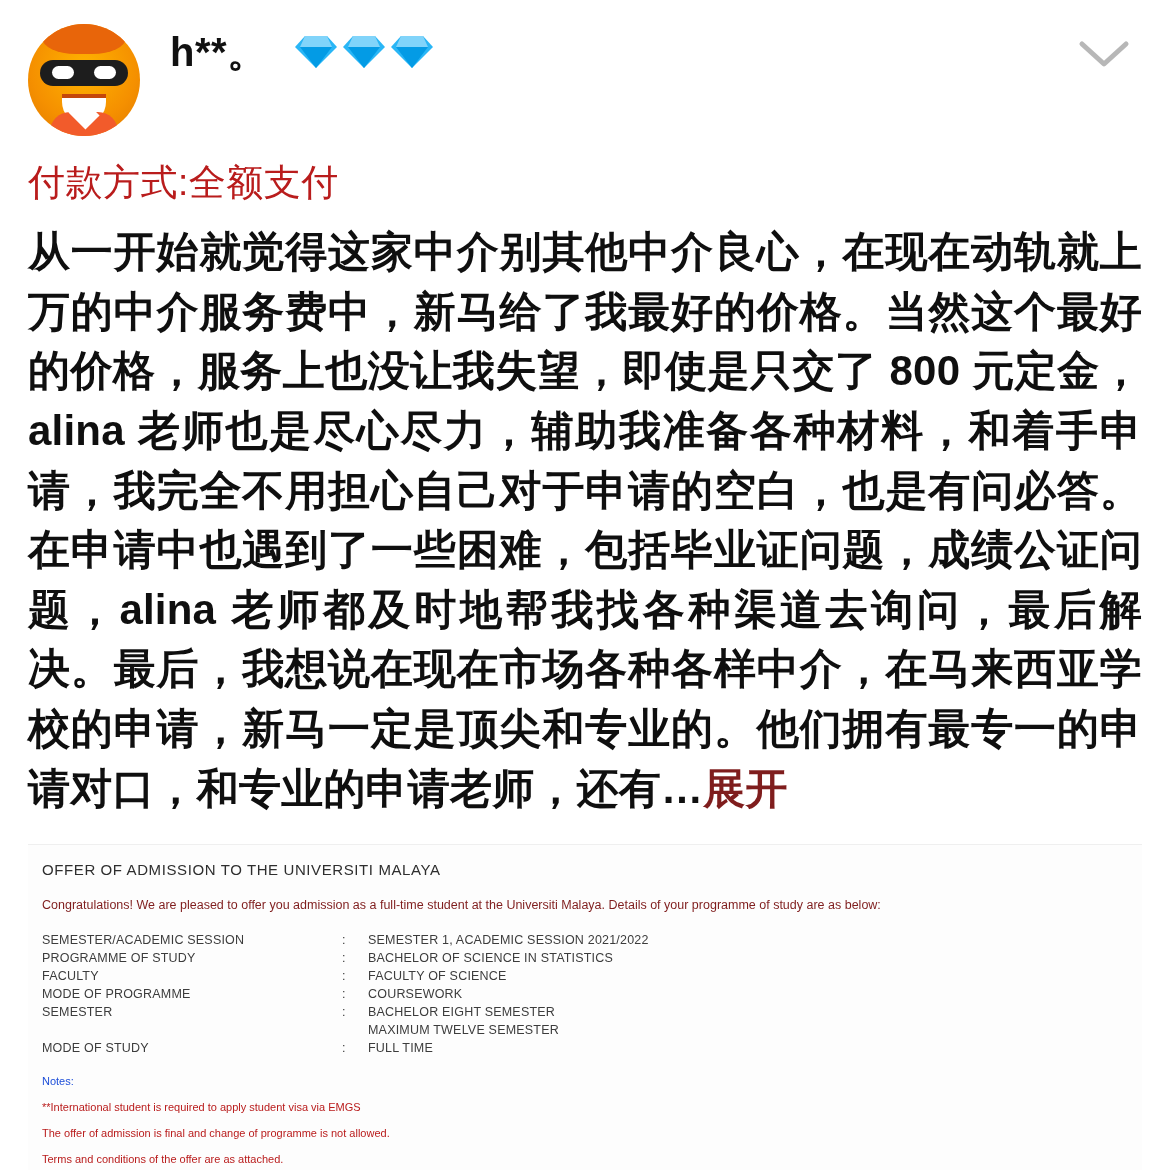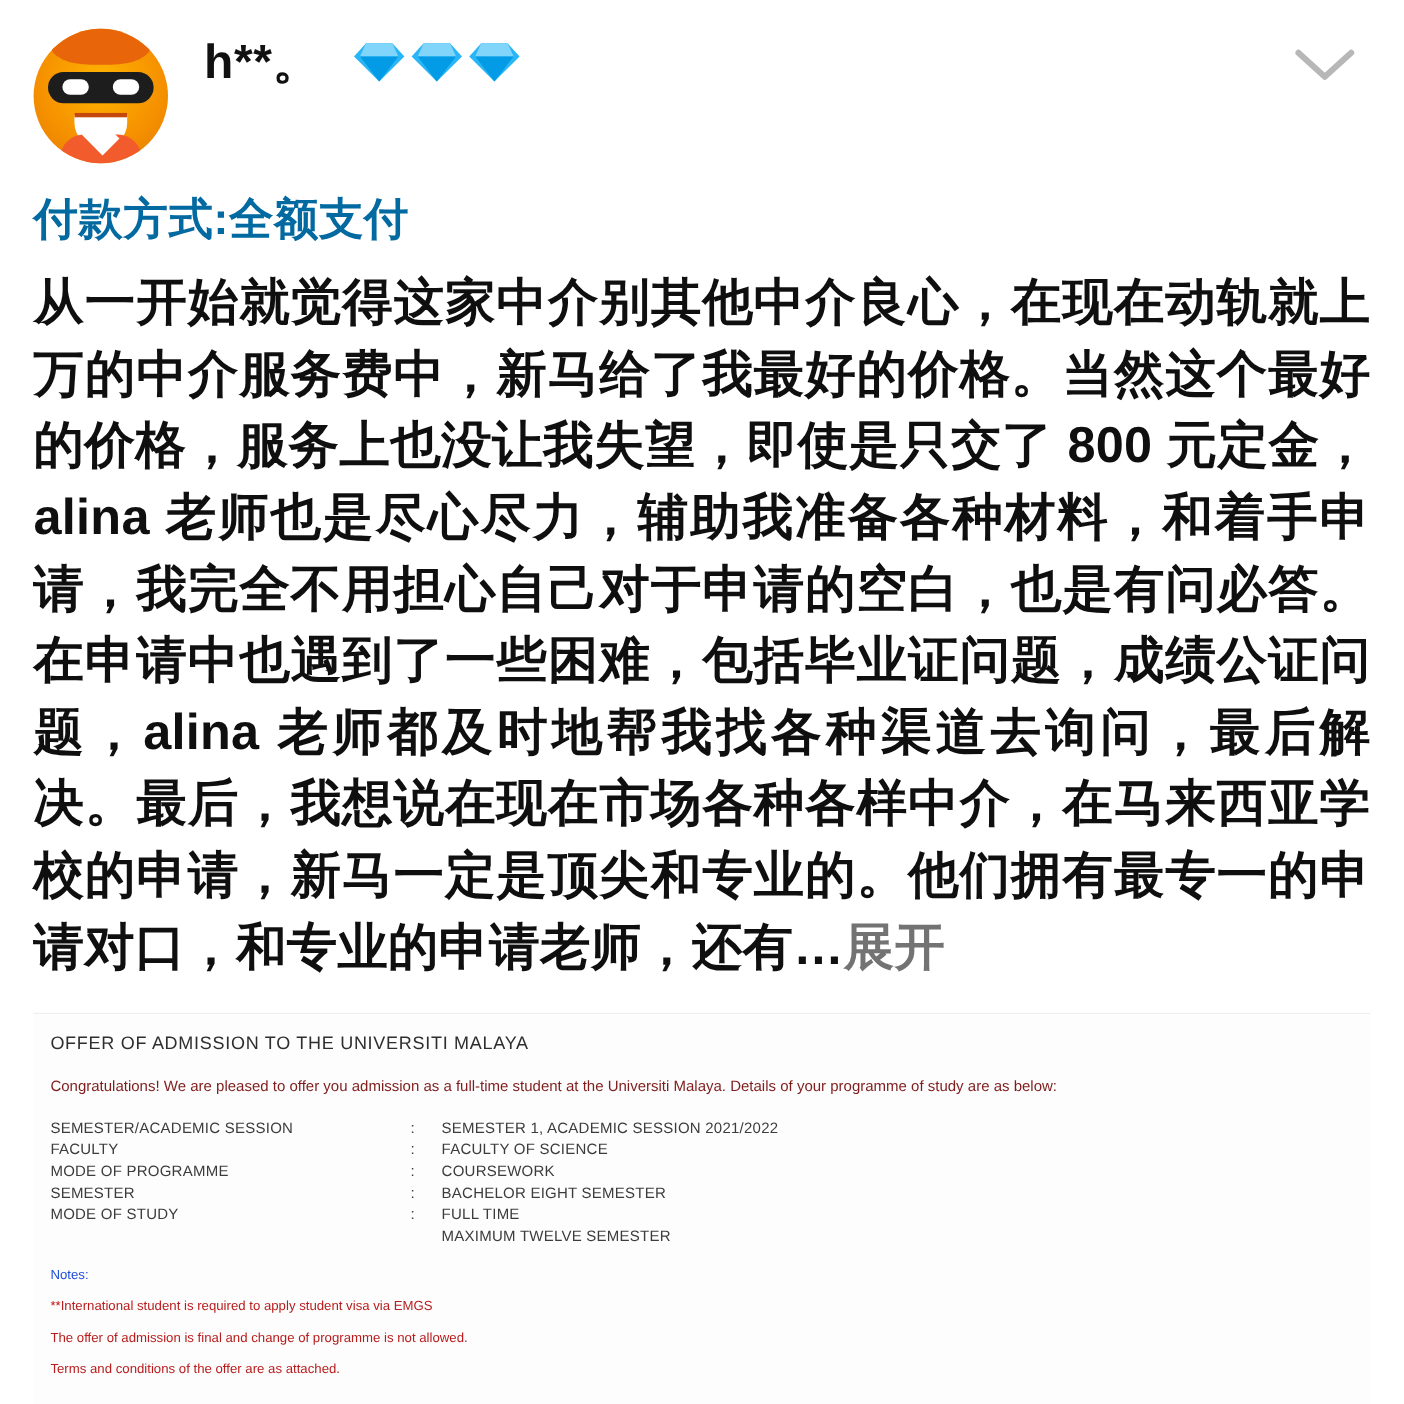--- a/index.html
+++ b/index.html
@@ -131,37 +131,37 @@
     width: 56px;
     height: 40px;
     cursor: pointer;
   }
   .chevron-btn svg { display: block; }
 
   
   .payment-line {
     margin: 22px 28px 0 28px;
     font-size: 37px;
-    font-weight: 700;
-    color: #0369a1;
+    font-weight: 400;
+    color: #b91c1c;
     letter-spacing: 0.5px;
   }
 
   
   .review-body {
     margin: 14px 28px 0 28px;
     font-size: 42px;
     font-weight: 700;
     line-height: 1.42;
     color: #0f0f0f;
     letter-spacing: 0.2px;
     text-align: justify;
   }
   .expand-link {
-    color: #737373;
+    color: #7f1d1d;
     font-weight: 700;
     cursor: pointer;
   }
 
   
   .attachment {
     margin: 26px 28px 0 28px;
     background: #fdfdfd;
     border-top: 1px solid #efefef;
     padding: 16px 14px 0 14px;
@@ -272,43 +272,48 @@
     <div class="doc-para">Congratulations! We are pleased to offer you admission as a full-time student at the Universiti Malaya. Details of your programme of study are as below:</div>
 
     <table class="doc-table">
       <tbody>
           <tr>
         <td class="label">SEMESTER/ACADEMIC SESSION</td>
         <td class="colon">:</td>
         <td>SEMESTER 1, ACADEMIC SESSION 2021/2022</td>
       </tr>
       <tr>
+        <td class="label">PROGRAMME OF STUDY</td>
+        <td class="colon">:</td>
+        <td>BACHELOR OF SCIENCE IN STATISTICS</td>
+      </tr>
+      <tr>
         <td class="label">FACULTY</td>
         <td class="colon">:</td>
         <td>FACULTY OF SCIENCE</td>
       </tr>
       <tr>
         <td class="label">MODE OF PROGRAMME</td>
         <td class="colon">:</td>
         <td>COURSEWORK</td>
       </tr>
       <tr>
         <td class="label">SEMESTER</td>
         <td class="colon">:</td>
         <td>BACHELOR EIGHT SEMESTER</td>
-      </tr>
-      <tr>
-        <td class="label">MODE OF STUDY</td>
-        <td class="colon">:</td>
-        <td>FULL TIME</td>
       </tr>
       <tr>
         <td class="label"></td>
         <td class="colon"></td>
         <td>MAXIMUM TWELVE SEMESTER</td>
+      </tr>
+      <tr>
+        <td class="label">MODE OF STUDY</td>
+        <td class="colon">:</td>
+        <td>FULL TIME</td>
       </tr>
     </tbody>
       </table>
 
     <div class="doc-notes-title">Notes:</div>
     <div class="doc-note">**International student is required to apply student visa via EMGS</div>
     <div class="doc-note">The offer of admission is final and change of programme is not allowed.</div>
     <div class="doc-note">Terms and conditions of the offer are as attached.</div>
 
   </div>

